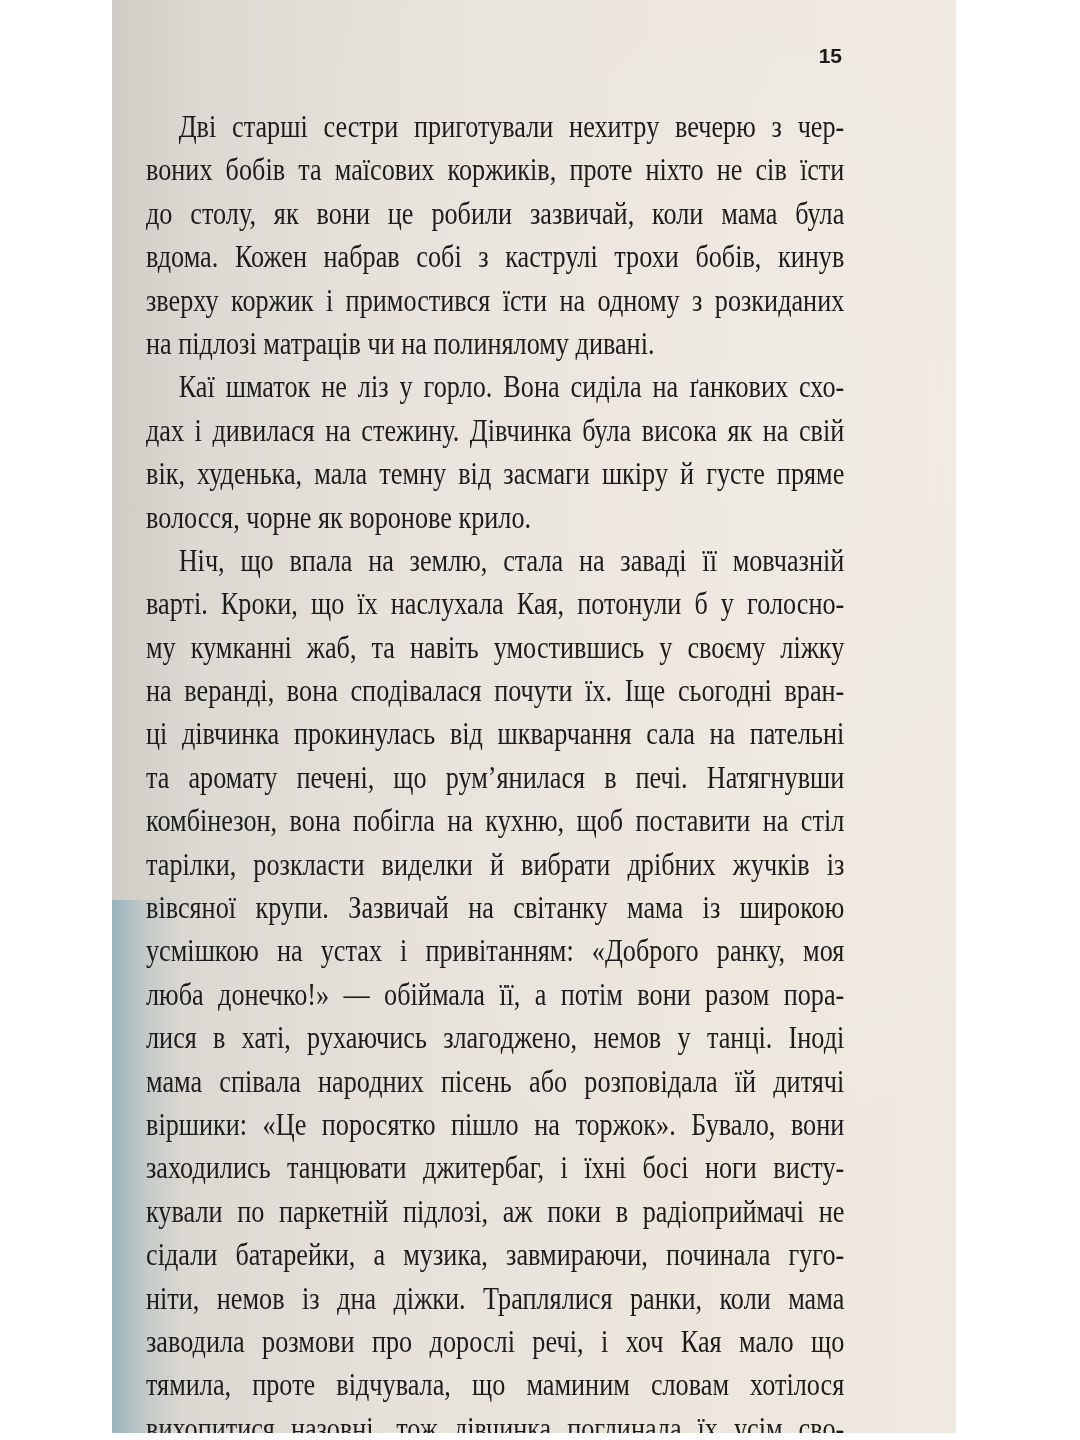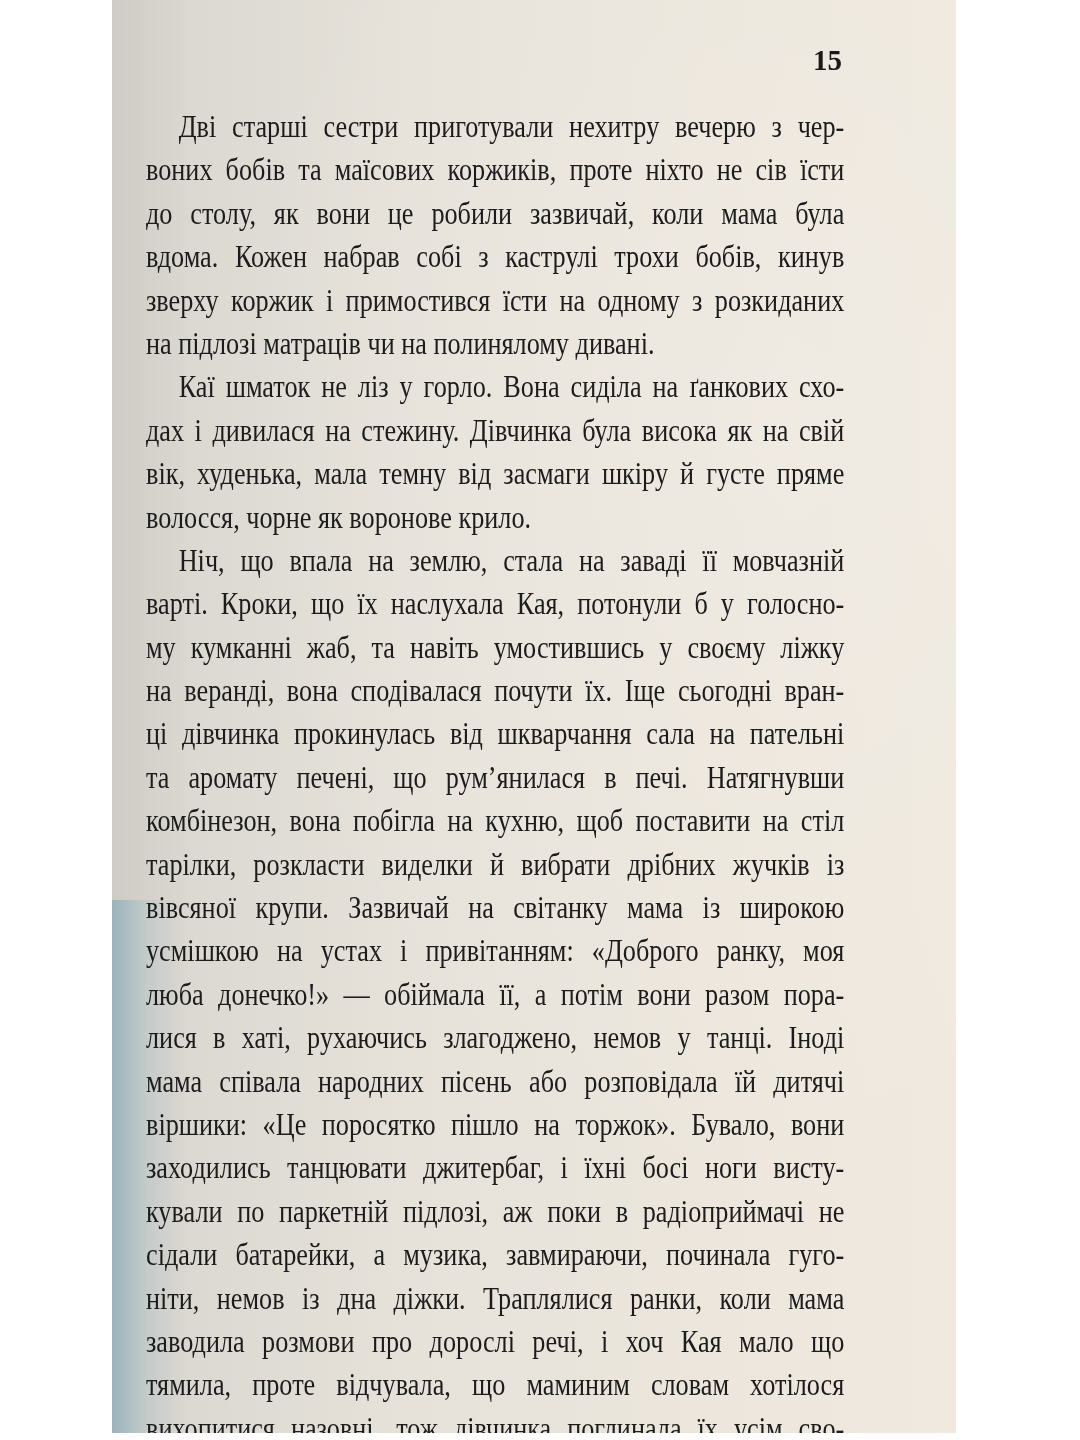--- a/index.html
+++ b/index.html
@@ -16,21 +16,21 @@
       background: linear-gradient(90deg, rgba(110,160,180,0.55) 0%, rgba(150,185,195,0.25) 50%, rgba(200,210,210,0) 100%);
       pointer-events:none;
     }
     .page::after {
       content:""; position:absolute; left:0; top:0; width:844px; height:1433px;
       background: radial-gradient(ellipse at 80% 30%, rgba(255,255,255,0.15), rgba(0,0,0,0) 60%);
       pointer-events:none;
     }
     .page-number {
       position:absolute; right:114px; top:44px;
-      font-family:Liberation Serif, serif; font-weight:bold; font-size:29px; color:#1a1a1a;
+      font-family:Liberation Sans, sans-serif; font-weight:bold; font-size:21px; color:#1a1a1a;
       z-index:2;
     }
     .text-block {
       position:absolute; left:34px; top:106px; width:698px;
       font-family:"Liberation Serif", serif; font-size:30.5px; line-height:43.4px; color:#1c1c1c;
       z-index:2;
       transform: scaleX(0.86); transform-origin:left top;
     }
     .line {
       display:block; white-space:nowrap; text-align:justify; text-align-last:justify;

